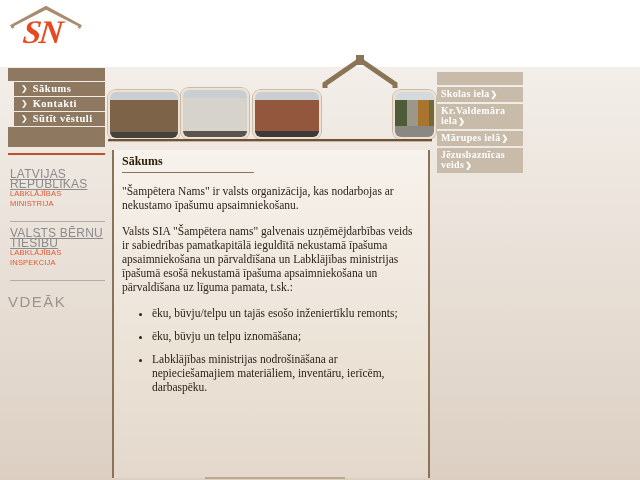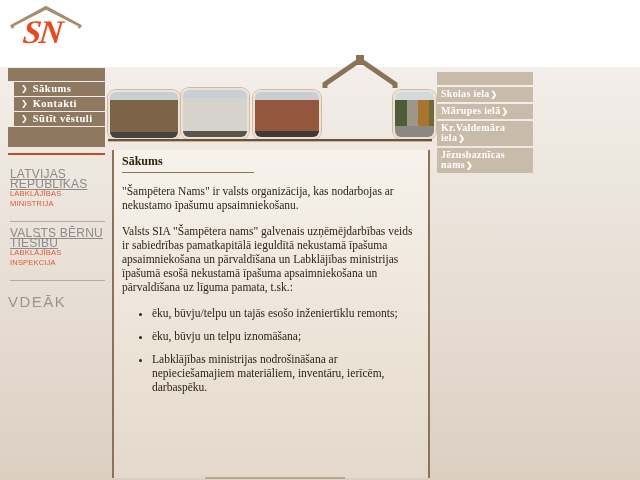--- a/index.html
+++ b/index.html
@@ -57,21 +57,21 @@
   .banner-body{position:absolute;left:329px;top:87px;width:56px;height:42px;
                background:#fcfaf6;border:3px solid #8b7355;text-align:center;
                padding-top:6px;}
   .banner-l1,.banner-l2{font-size:8.5px;color:#70604e;line-height:10px;}
   .banner-l3{font-size:6.8px;color:#70604e;line-height:9px;}
 
   .double-line{position:absolute;left:108px;top:139px;width:324px;height:1px;
                background:#c6b69f;border-top:2px solid #6e5138;}
 
   
-  .right-sb{position:absolute;left:437px;top:72px;width:96px;}
+  .right-sb{position:absolute;left:437px;top:72px;width:86px;}
   .rb-top{height:13px;background:#c8bbaa;margin-bottom:2px;}
   .street-btn{background:#c8bbaa;margin-bottom:2px;padding:2px 2px 2px 4px;
               color:#fff;font-family:"Liberation Serif",serif;font-weight:bold;
               font-size:10px;letter-spacing:.3px;line-height:10px;cursor:pointer;}
   .street-chev{font-size:8px;margin-left:1px;}
 
   
   .main-box{position:absolute;left:112px;top:150px;width:318px;height:328px;
             box-sizing:border-box;border-left:2px solid #8b7355;border-right:2px solid #8b7355;
             background:linear-gradient(180deg,#f7f2ec 0%,#ece3d7 60%,#e3d8cb 100%);
@@ -168,25 +168,25 @@
 
   <div class="double-line"></div>
 
   <div class="right-sb">
     <div class="rb-top"></div>
     <div>
 
         <div class="street-btn"><span>Skolas iela</span><span class="street-chev">❯</span></div>
 
 
+        <div class="street-btn"><span>Kr.Valdemāra iela</span><span class="street-chev">❯</span></div>
+
         <div class="street-btn"><span>Mārupes ielā</span><span class="street-chev">❯</span></div>
 
-        <div class="street-btn"><span>Kr.Valdemāra iela</span><span class="street-chev">❯</span></div>
-
-        <div class="street-btn"><span>Jēzusbaznīcas nams</span><span class="street-chev">❯</span></div>
+        <div class="street-btn"><span>Jēzusbaznīcas veids</span><span class="street-chev">❯</span></div>
       </div>
   </div>
 
   <div class="main-box">
     <h1 class="page-title">Sākums</h1>
     <div class="title-rule"></div>
     <div>
 
         <p class="para">"Šampētera Nams" ir valsts organizācija, kas nodarbojas ar nekustamo īpašumu apsaimniekošanu.</p>
 

